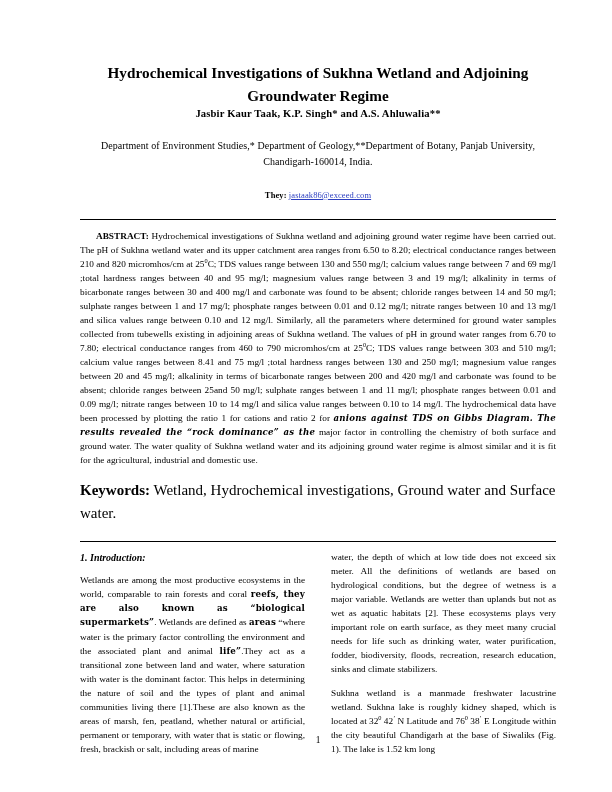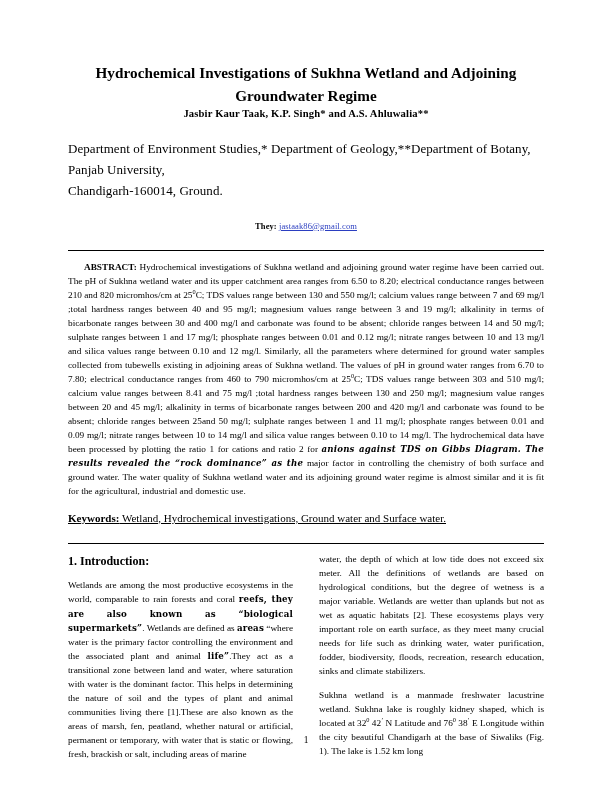--- a/index.html
+++ b/index.html
@@ -10,21 +10,21 @@
   body {
     width: 612px;
     height: 792px;
     font-family: "Liberation Serif", "DejaVu Serif", serif;
     color: #000000;
     position: relative;
     overflow: hidden;
   }
   .page {
     position: absolute;
-    left: 0; top: 0;
+    left: 12px; top: 0;
     width: 488px;
     height: 792px;
     box-sizing: border-box;
     padding: 16px;
   }
   .content {
     position: absolute;
     left: 68px;
     top: 62px;
     width: 476px;
@@ -39,21 +39,22 @@
     letter-spacing: 0.05px;
     margin: 0 14px;
   }
   .authors {
     font-size: 10.6px;
     font-weight: bold;
     text-align: center;
     letter-spacing: 0.15px;
   }
   .affiliation {
-    font-size: 13px;
+    font-size: 10px;
+    text-align: center;
     margin-top: 19px;
     line-height: 1.62;
     letter-spacing: 0.05px;
   }
   .email-line {
     font-size: 8.5px;
     text-align: center;
     margin-top: 20px;
     font-weight: bold;
     letter-spacing: 0.1px;
@@ -88,47 +89,47 @@
     font-weight: bold;
     font-size: 8.6px;
     letter-spacing: 0.2px;
   }
   sup {
     font-size: 0.68em;
     vertical-align: super;
     line-height: 0;
   }
   .keywords {
-    font-size: 11px;
+    font-size: 15px;
     text-align: left;
     line-height: 1.5;
     margin-top: 12px;
-    text-decoration: underline;
   }
   .keywords b { font-weight: bold; }
 
   
   .columns {
     display: flex;
     margin-top: 8px;
     gap: 26px;
   }
   .col {
     width: 225px;
     font-size: 9.25px;
     line-height: 1.515;
     text-align: justify;
   }
   .col p { margin: 0 0 10px 0; }
   .col p:last-child { margin-bottom: 0; }
   .sec-head {
     font-weight: bold;
-    font-size: 12px;
+    font-size: 10px;
     text-align: left;
     margin: 0 0 8px 0;
+    font-style: italic;
   }
   .odd-bold {
     font-family: "DejaVu Serif", "Liberation Serif", serif;
     font-weight: bold;
     font-size: 8.7px;
     letter-spacing: 0.15px;
   }
   .col-right-lead { margin-top: 0; }
 
   
@@ -146,26 +147,26 @@
 
 <div class="page">
   <div class="content">
 
     <h1 class="title">Hydrochemical Investigations of Sukhna Wetland and Adjoining Groundwater Regime</h1>
 
     <div class="authors">Jasbir Kaur Taak, K.P. Singh* and A.S. Ahluwalia**</div>
 
     <div class="affiliation">
       <span>Department of Environment Studies,* Department of Geology,**Department of Botany, Panjab University,</span><br>
-      <span>Chandigarh-160014, Ground.</span>
+      <span>Chandigarh-160014, India.</span>
     </div>
 
     <div class="email-line">
       <span>They:</span>
-      <a class="email-link" href="#">jastaak86@gmail.com</a>
+      <a class="email-link" href="#">jastaak86@exceed.com</a>
     </div>
 
     <hr class="rule rule-top">
 
     <div class="abstract">
       <b>ABSTRACT:</b><span> Hydrochemical investigations of Sukhna wetland and adjoining ground water regime have been carried out. The pH of Sukhna wetland water and its upper catchment area ranges from 6.50 to 8.20; electrical conductance ranges between 210 and 820 micromhos/cm at 25</span><sup>0</sup><span>C; TDS values range between 130 and 550 mg/l; calcium values range between 7 and 69 mg/l ;total hardness ranges between 40 and 95 mg/l; magnesium values range between 3 and 19 mg/l; alkalinity in terms of bicarbonate ranges between 30 and 400 mg/l and carbonate was found to be absent; chloride ranges between 14 and 50 mg/l; sulphate ranges between 1 and 17 mg/l; phosphate ranges between 0.01 and 0.12 mg/l; nitrate ranges between 10 and 13 mg/l and silica values range between 0.10 and 12 mg/l. Similarly, all the parameters where determined for ground water samples collected from tubewells existing in adjoining areas of Sukhna wetland. The values of pH in ground water ranges from 6.70 to 7.80; electrical conductance ranges from 460 to 790 micromhos/cm at 25</span><sup>0</sup><span>C; TDS values range between 303 and 510 mg/l; calcium value ranges between 8.41 and 75 mg/l ;total hardness ranges between 130 and 250 mg/l; magnesium value ranges between 20 and 45 mg/l; alkalinity in terms of bicarbonate ranges between 200 and 420 mg/l and carbonate was found to be absent; chloride ranges between 25and 50 mg/l; sulphate ranges between 1 and 11 mg/l; phosphate ranges between 0.01 and 0.09 mg/l; nitrate ranges between 10 to 14 mg/l and silica value ranges between 0.10 to 14 mg/l. The hydrochemical data have been processed by plotting the ratio 1 for cations and ratio 2 for </span><span class="odd-italic">anions against TDS on Gibbs Diagram. The results revealed the “rock dominance” as the</span><span> major factor in controlling the chemistry of both surface and ground water. The water quality of Sukhna wetland water and its adjoining ground water regime is almost similar and it is fit for the agricultural, industrial and domestic use.</span>
     </div>
 
     <div class="keywords">
       <b>Keywords:</b><span> Wetland, Hydrochemical investigations, Ground water and Surface water.</span>

